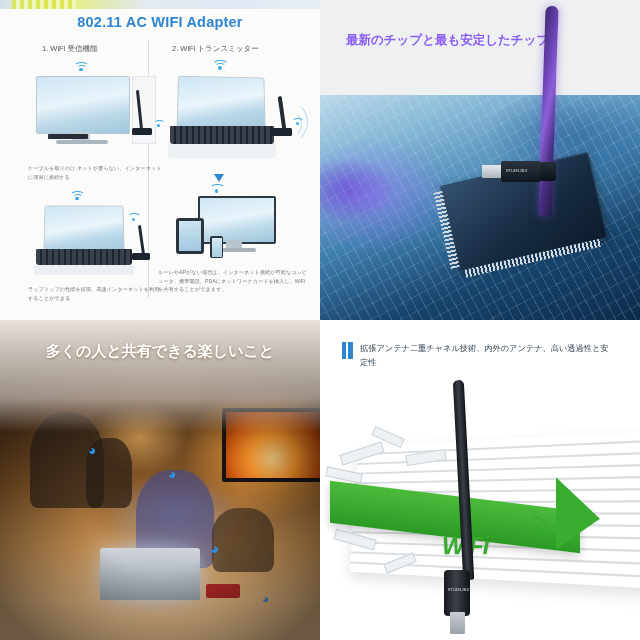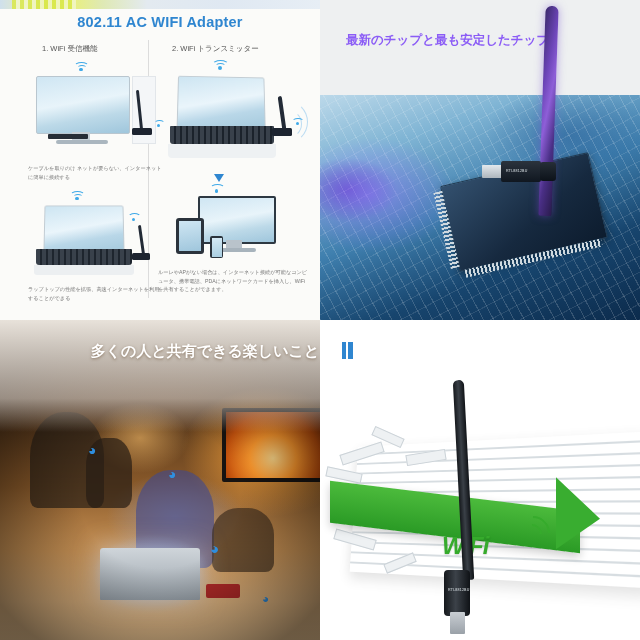--- a/index.html
+++ b/index.html
@@ -72,21 +72,21 @@
      background:
        radial-gradient(ellipse 120px 90px at 268px 132px,rgba(255,168,60,.95),rgba(180,90,20,0) 72%),
        radial-gradient(ellipse 70px 50px at 140px 118px,rgba(255,196,110,.55),rgba(0,0,0,0) 70%),
        radial-gradient(ellipse 95px 60px at 175px 196px,rgba(150,185,255,.40),rgba(0,0,0,0) 72%),
        linear-gradient(180deg,#2a1a0e 0%,#4b2f17 26%,#8a5a2a 52%,#c89255 72%,#e8bb84 88%,#f0c894 100%);}
   .q3 .vign{position:absolute;inset:0;
      background:radial-gradient(ellipse 200px 180px at 50% 55%,rgba(0,0,0,0) 40%,rgba(0,0,0,.55) 100%);}
   .q3 .scrim{position:absolute;left:0;top:0;width:100%;height:112px;
      background:linear-gradient(180deg,rgba(250,244,236,.92),rgba(250,240,230,.55) 70%,rgba(250,240,230,0));}
   .q3 .headline{position:absolute;top:22px;left:0;width:100%;text-align:center;
-     font-size:15px;font-weight:bold;color:#ffffff;text-shadow:0 1px 3px rgba(90,60,30,.55);margin-left:45px;}
+     font-size:15px;font-weight:bold;color:#ffffff;text-shadow:0 1px 3px rgba(90,60,30,.55);}
   .q3 .body{position:absolute;top:46px;left:46px;width:228px;text-align:center;
      font-size:7.2px;color:#f3e6d6;line-height:1.75;text-shadow:0 1px 2px rgba(80,50,20,.5);}
   .q3 .fire{position:absolute;left:222px;top:88px;width:94px;height:66px;
      background:radial-gradient(ellipse at 50% 70%,#ffd98a,#ff9a2e 35%,#c2510d 70%,#5c1f05 100%);
      border:4px solid #171311;border-radius:2px;}
   .q3 .fig{position:absolute;background:rgba(20,14,10,.55);border-radius:40% 40% 18% 18%;}
   .q3 .lap{position:absolute;left:100px;top:228px;width:100px;height:52px;
      background:linear-gradient(180deg,#cfd5da,#9aa3ab);border-radius:3px 3px 1px 1px;
      box-shadow:0 0 26px rgba(190,215,255,.55);}
   .q3 .lapglow{position:absolute;left:92px;top:214px;width:120px;height:80px;
@@ -265,20 +265,21 @@
     <div class="wifibadge" style="left:210px;top:220px;font-size:15px;">◕</div>
     <div class="wifibadge" style="left:262px;top:272px;font-size:12px;">◕</div>
 
     <div class="vign"></div>
     <div class="scrim"></div>
     <div class="headline">多くの人と共有できる楽しいこと</div>
   </div>
 
   <div class="quad q4">
     <div class="bars"></div>
+    <div class="hdr">拡張アンテナ二重チャネル技術、内外のアンテナ、高い透過性と安定性</div>
 
     <div class="wall"></div>
     <div class="rubble" style="left:20px;top:128px;width:42px;height:9px;transform:rotate(-18deg);"></div>
     <div class="rubble" style="left:6px;top:150px;width:34px;height:8px;transform:rotate(12deg);"></div>
     <div class="rubble" style="left:52px;top:112px;width:30px;height:8px;transform:rotate(24deg);"></div>
     <div class="rubble" style="left:86px;top:132px;width:38px;height:9px;transform:rotate(-9deg);"></div>
     <div class="rubble" style="left:14px;top:214px;width:40px;height:9px;transform:rotate(16deg);"></div>
     <div class="rubble" style="left:64px;top:238px;width:30px;height:8px;transform:rotate(-22deg);"></div>
 
     <div class="arrow"></div>

